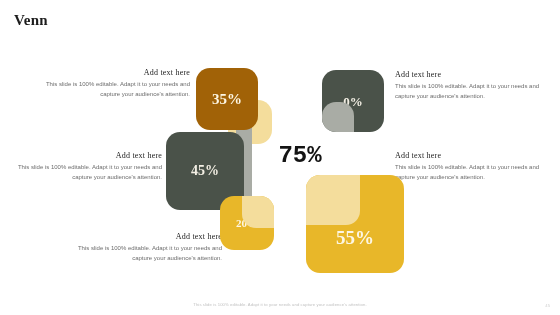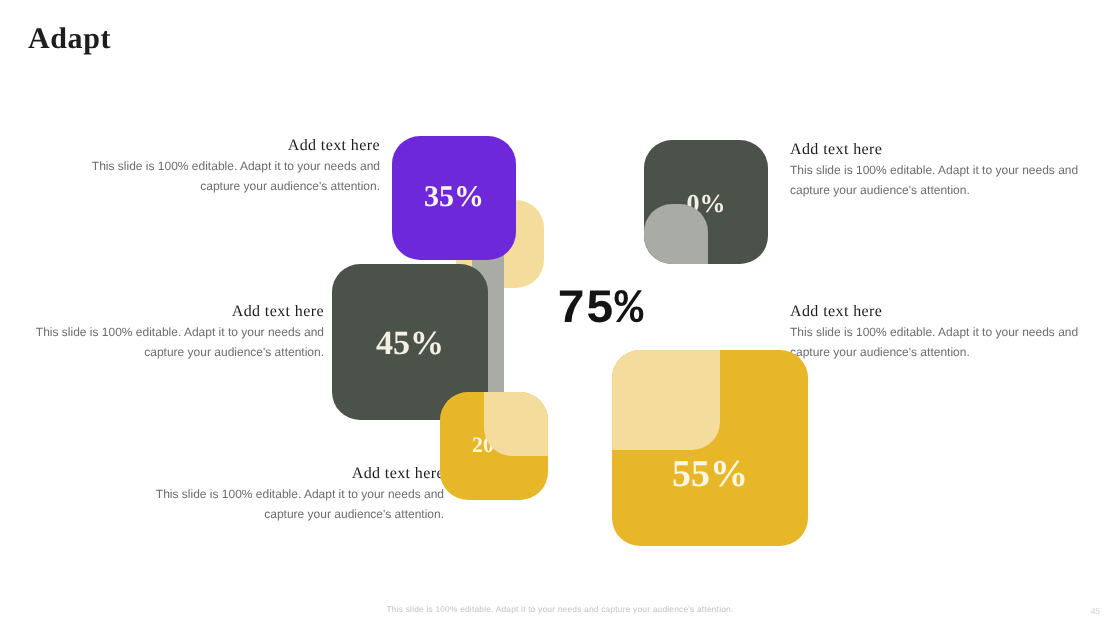--- a/index.html
+++ b/index.html
@@ -62,21 +62,21 @@
     color: #fdf6e3;
     position: relative;
     z-index: 3;
     line-height: 1;
   }
 
   
   #shape-35 {
     left: 196px; top: 68px;
     width: 62px; height: 62px;
-    background: #6d28d9;
+    background: #a16207;
     z-index: 4;
   }
   #shape-35 .venn-value { font-size: 15px; }
 
   
   #overlay-35-tail {
     left: 228px; top: 100px;
     width: 44px; height: 44px;
     background: #f4dd9c;
     border-radius: 0 14px 14px 0;
@@ -90,21 +90,21 @@
     z-index: 2;
   }
 
   
   #shape-45 {
     left: 166px; top: 132px;
     width: 78px; height: 78px;
     background: #4a5249;
     z-index: 5;
   }
-  #shape-45 .venn-value { font-size: 17px; color: #f3efe4; }
+  #shape-45 .venn-value { font-size: 14px; color: #f3efe4; }
 
   
   #overlay-45-band {
     left: 236px; top: 118px;
     width: 16px; height: 100px;
     background: #a9aca5;
     border-radius: 0 6px 6px 0;
     z-index: 3;
   }
 
@@ -220,21 +220,21 @@
     font-family: "Liberation Sans", sans-serif;
     font-size: 4.2px;
     color: #cfcfcf;
   }
 </style>
 </head>
 <body>
 
 <div id="slide">
 
-  <div id="page-title">Adapt</div>
+  <div id="page-title">Venn</div>
 
   <div id="venn-diagram">
 
     <div class="venn-overlay" id="overlay-35-tail"></div>
     <div class="venn-overlay" id="overlay-35-tail-inner"></div>
     <div class="venn-shape" id="shape-35">
       <span class="venn-value">35%</span>
     </div>
 
     <div class="venn-overlay" id="overlay-45-band"></div>

